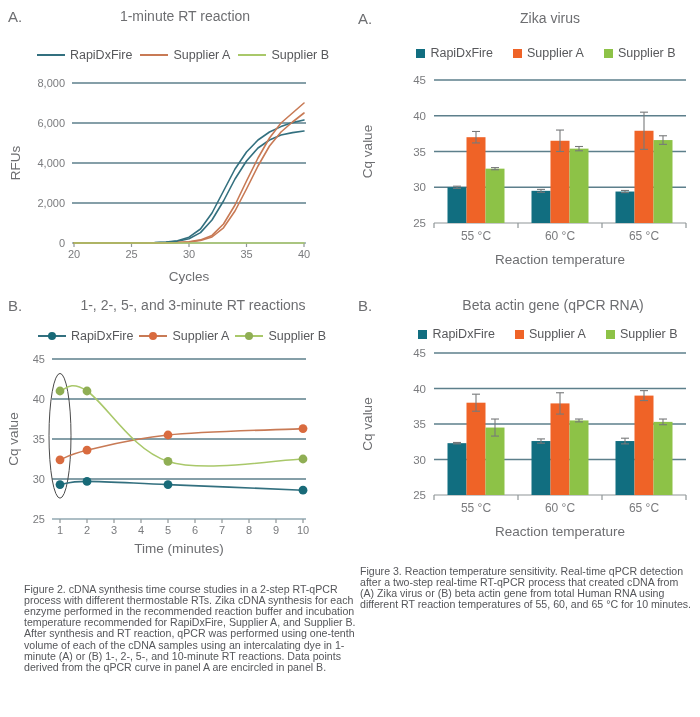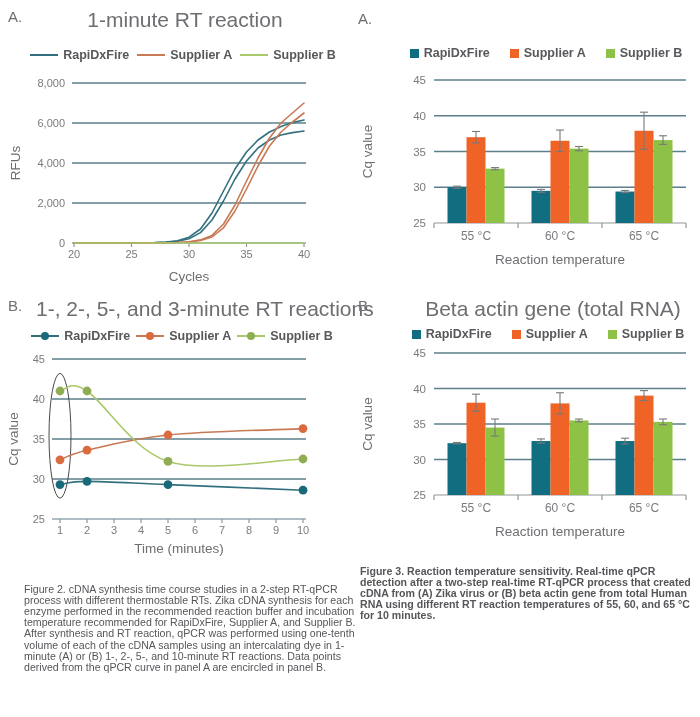--- a/index.html
+++ b/index.html
@@ -1,36 +1,36 @@
 <!DOCTYPE html>
 <html><head>
 <meta charset="utf-8">
 <style>
   html,body{margin:0;padding:0;background:#fff;}
   body{width:700px;height:717px;font-family:"Liberation Sans",sans-serif;}
   #canvas{position:relative;width:700px;height:717px;background:#fff;overflow:hidden;}
   .panel{position:absolute;}
   .phead{position:relative;height:26px;}
   .pletter{position:absolute;left:2px;top:2px;font-size:15px;color:#6d6e71;}
-  .ptitle{display:block;text-align:center;font-size:21px;color:#6d6e71;padding-top:2px;white-space:nowrap;}
+  .ptitle{display:block;text-align:center;font-size:14px;color:#6d6e71;padding-top:2px;white-space:nowrap;}
   #panel-amp .ptitle{padding-left:14px;}
   #panel-zika .ptitle{padding-left:48px;}
   #panel-timecourse .ptitle{padding-left:30px;}
   #panel-beta .ptitle{padding-left:54px;}
-  .legend{display:flex;justify-content:center;align-items:center;height:22px;font-size:12.5px;color:#57585b;font-weight:bold;}
+  .legend{display:flex;justify-content:center;align-items:center;height:22px;font-size:12.5px;color:#57585b;}
   #legend-amp{margin-top:12px;gap:8px;padding-left:10px;}
   #legend-timecourse{margin-top:4px;gap:6px;padding-left:8px;}
   #legend-zika{margin-top:8px;gap:20px;padding-left:40px;}
   #legend-beta{margin-top:2px;gap:20px;padding-left:44px;}
   .leg-item{display:flex;align-items:center;gap:5px;white-space:nowrap;}
   .leg-sq{width:9px;height:9px;display:inline-block;}
   svg{display:block;}
   .caption{position:absolute;font-size:10.6px;line-height:1.05;color:#55565a;margin:0;text-align:left;}
   #caption-left{left:24px;top:584px;width:336px;}
-  #caption-right{left:360px;top:566px;width:334px;font-weight:bold;}
+  #caption-right{left:360px;top:566px;width:334px;}
 </style>
 </head>
 <body>
 <div id="canvas">
 
   <section class="panel" id="panel-amp" style="left:6px;top:6px;width:344px;height:284px;">
     <div class="phead">
       <span class="pletter">A.</span>
       <span class="ptitle">1-minute RT reaction</span>
     </div>
@@ -81,20 +81,21 @@
         <path d="M68 176.9 L125.5 176.9 L137 176.84 L148.5 176.68 L160 176.3 L171.5 175.3 L183 172.7 L194.5 166.6 L206 154 L217.5 135 L229 113 L240.5 95 L252 82 L263.5 74 L275 69 L286.5 66.60000000000001 L298 65" fill="none" stroke="#33707f" stroke-width="1.6" stroke-linejoin="round" stroke-linecap="round"></path>
         <path d="M68 177 L137 177 L148.5 176.9 L160 176.76 L171.5 176.44 L183 175.7 L194.5 173.9 L206 169.4 L217.5 158 L229 139 L240.5 115 L252 92 L263.5 72 L275 57 L286.5 47 L298 37" fill="none" stroke="#c87a55" stroke-width="1.6" stroke-linejoin="round" stroke-linecap="round"></path>
         <path d="M68 177 L137 177 L148.5 176.92 L160 176.8 L171.5 176.56 L183 175.96 L194.5 174.5 L206 171 L217.5 161.8 L229 145 L240.5 123 L252 100 L263.5 80 L275 66 L286.5 56 L298 47" fill="none" stroke="#c87a55" stroke-width="1.6" stroke-linejoin="round" stroke-linecap="round"></path>
         <path d="M68 177 L183 177 L298 177" fill="none" stroke="#a9c86a" stroke-width="1.6" stroke-linejoin="round" stroke-linecap="round"></path>
       </svg>
   </section>
 
   <section class="panel" id="panel-zika" style="left:356px;top:8px;width:340px;height:276px;">
     <div class="phead">
       <span class="pletter">A.</span>
+      <span class="ptitle">Zika virus</span>
     </div>
     <div class="legend" id="legend-zika">
         <span class="leg-item">
           <span class="leg-sq" style="background: rgb(17, 110, 128);"></span>
           <span>RapiDxFire</span>
         </span>
         <span class="leg-item">
           <span class="leg-sq" style="background: rgb(239, 99, 39);"></span>
           <span>Supplier A</span>
         </span>
@@ -238,21 +239,21 @@
         <circle cx="54" cy="44" r="4.4" fill="#8fae54"></circle>
         <circle cx="81" cy="44" r="4.4" fill="#8fae54"></circle>
         <circle cx="162" cy="114.39999999999998" r="4.4" fill="#8fae54"></circle>
         <circle cx="297" cy="112" r="4.4" fill="#8fae54"></circle>
       </svg>
   </section>
 
   <section class="panel" id="panel-beta" style="left:356px;top:295px;width:340px;height:268px;">
     <div class="phead">
       <span class="pletter">B.</span>
-      <span class="ptitle">Beta actin gene (total RNA)</span>
+      <span class="ptitle">Beta actin gene (qPCR RNA)</span>
     </div>
     <div class="legend" id="legend-beta">
         <span class="leg-item">
           <span class="leg-sq" style="background: rgb(17, 110, 128);"></span>
           <span>RapiDxFire</span>
         </span>
         <span class="leg-item">
           <span class="leg-sq" style="background: rgb(239, 99, 39);"></span>
           <span>Supplier A</span>
         </span>

